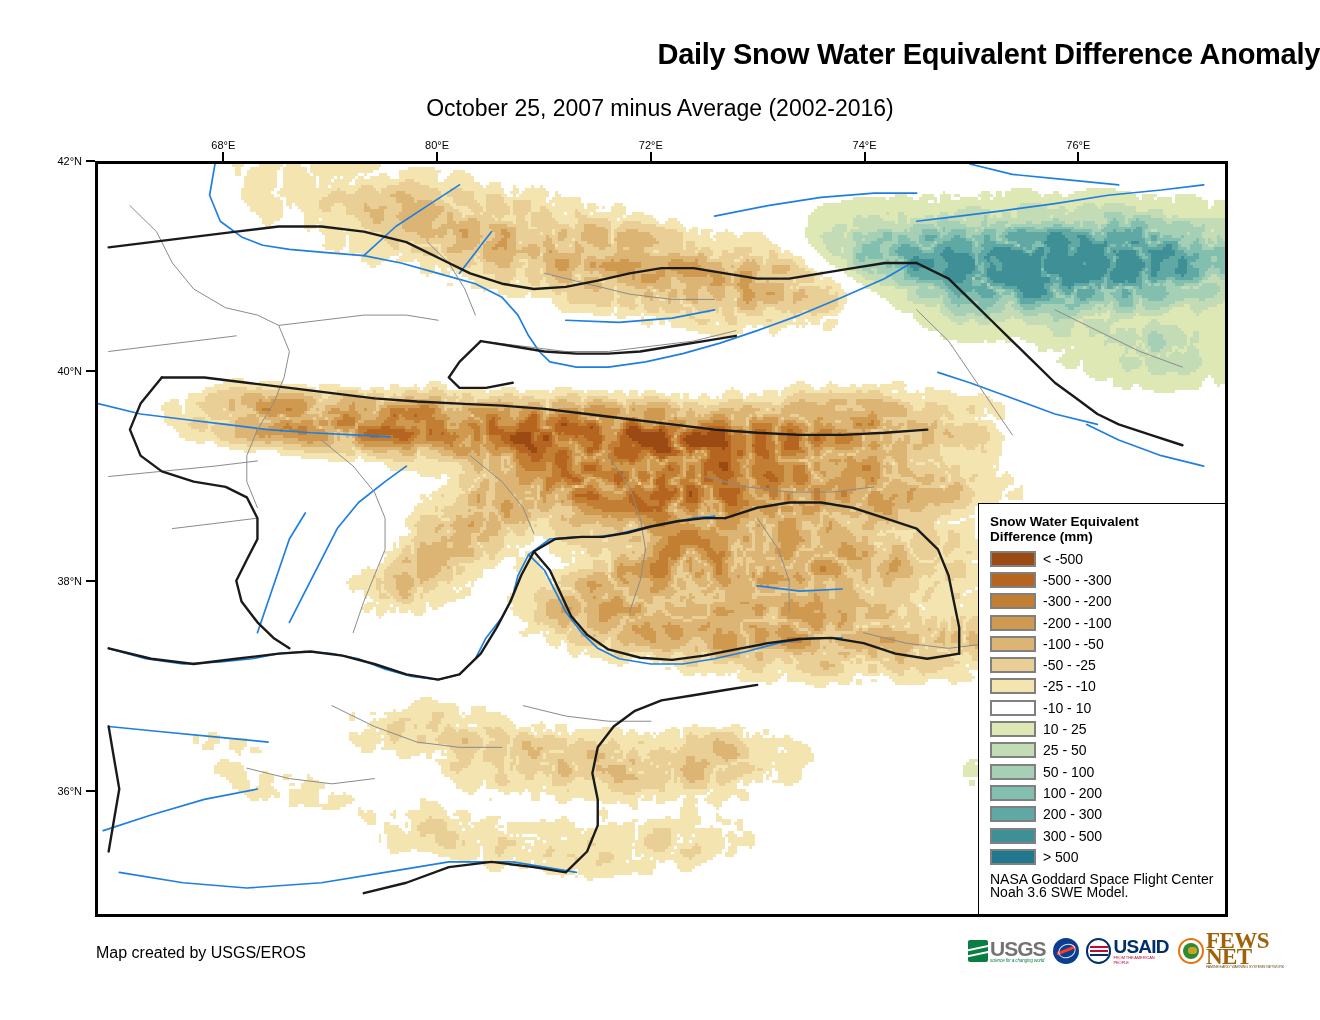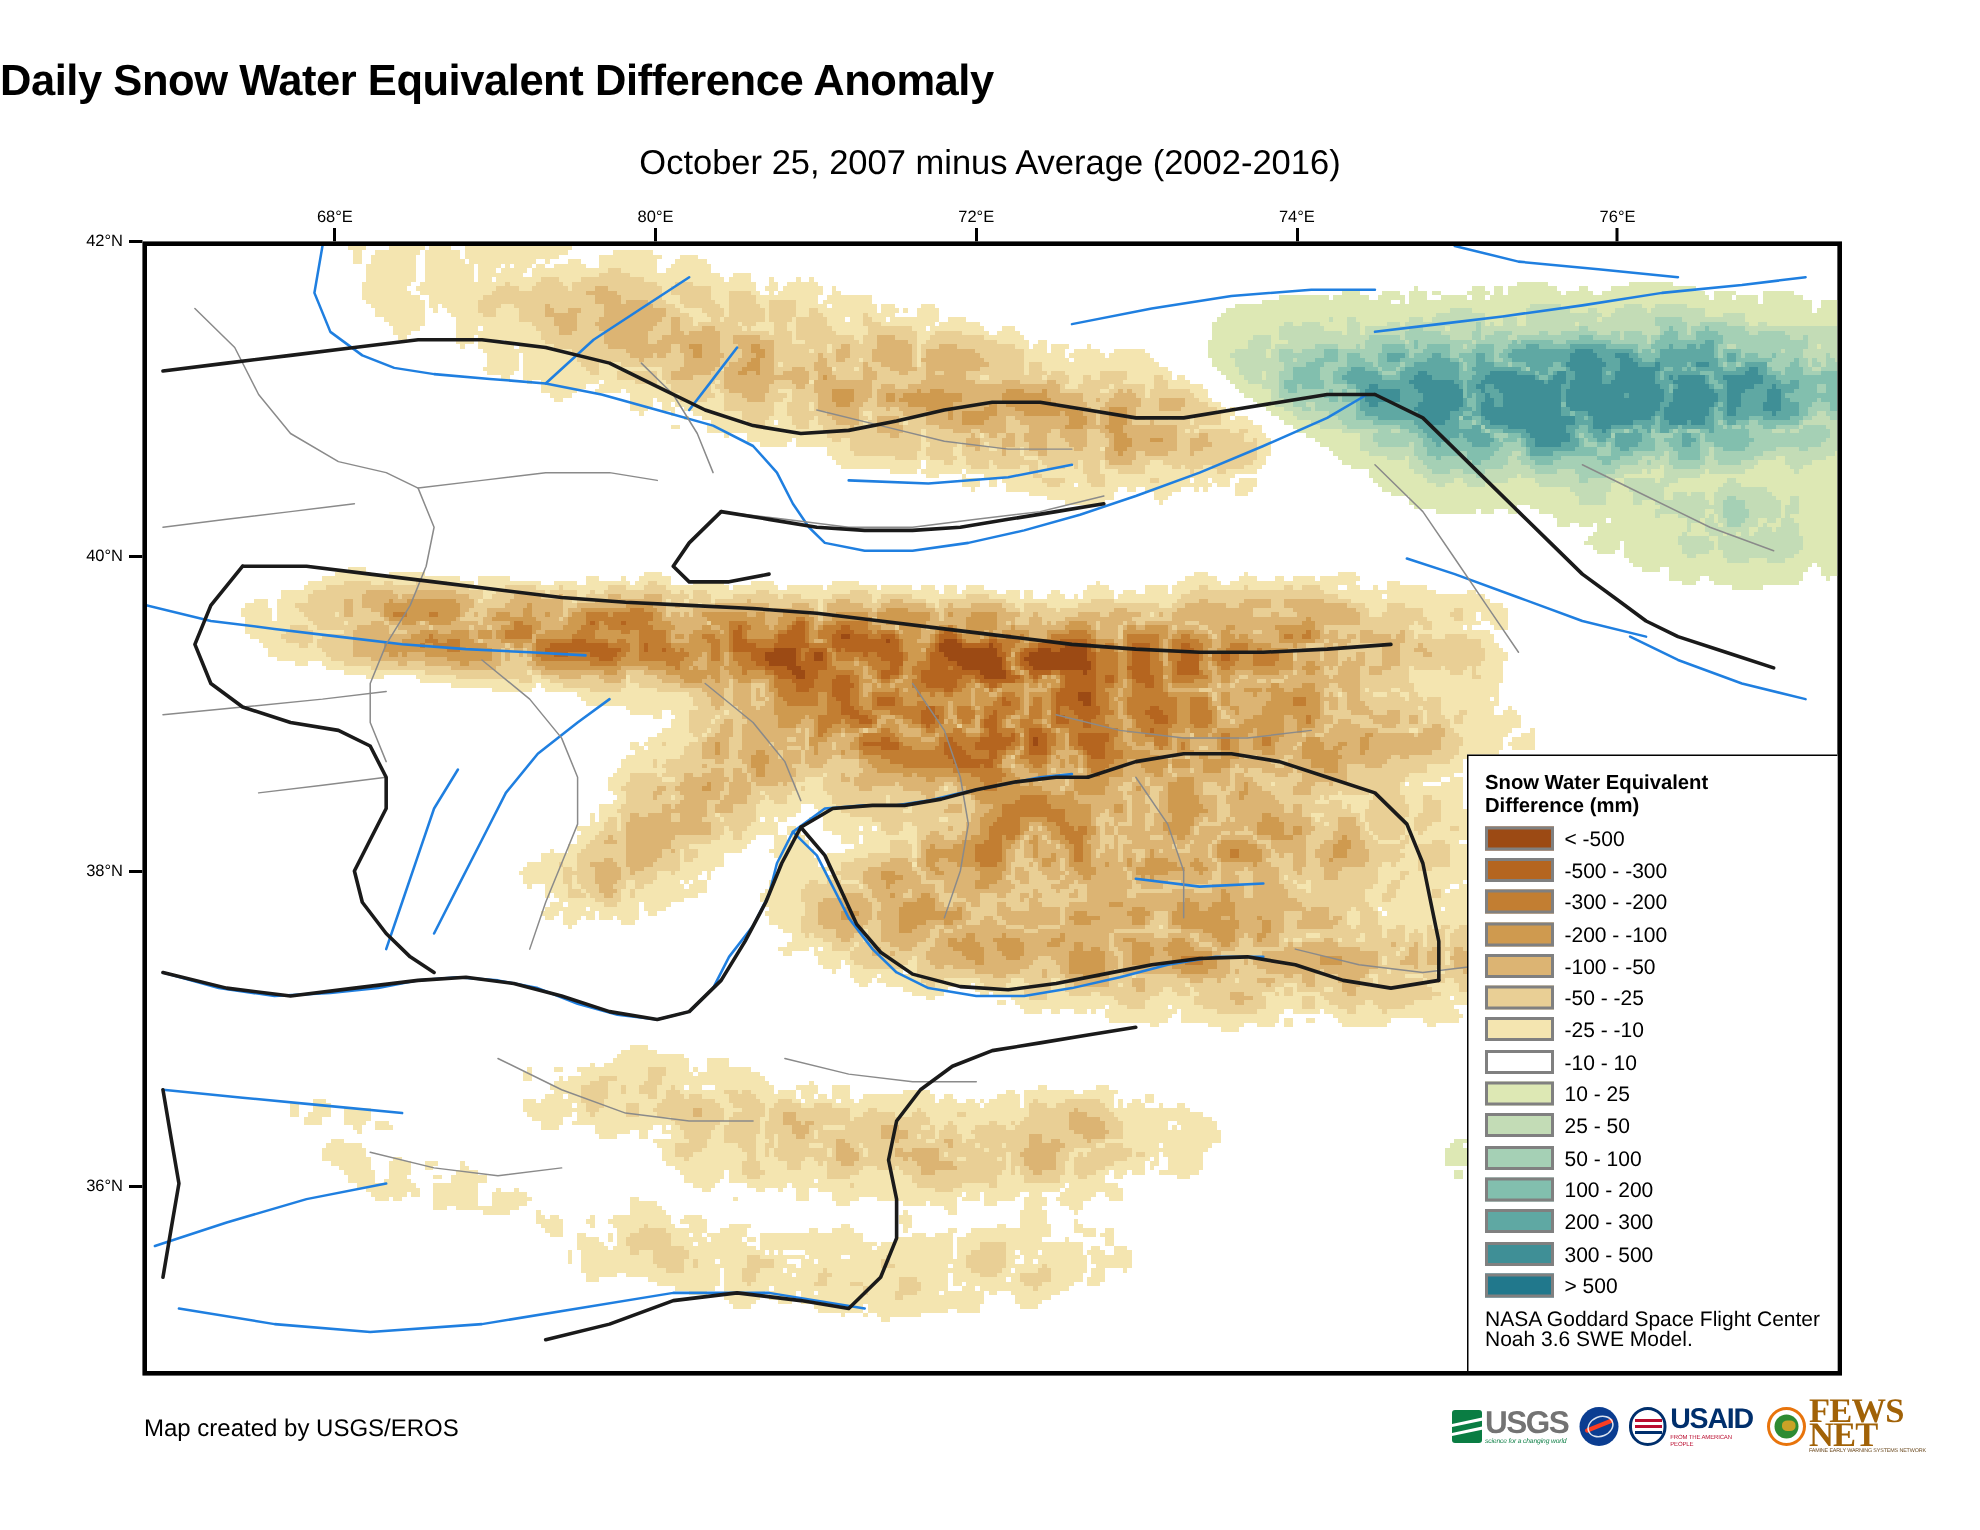--- a/index.html
+++ b/index.html
@@ -1,26 +1,26 @@
 <!DOCTYPE html>
 <html><head>
 <meta charset="utf-8">
 <style>
   html,body{margin:0;padding:0;background:#ffffff;}
   body{width:1320px;height:1020px;position:relative;overflow:hidden;
        font-family:"Liberation Sans","DejaVu Sans",sans-serif;color:#000;}
 
-  #title{position:absolute;top:38px;left:0;width:1320px;text-align:left;
+  #title{position:absolute;top:38px;left:0;width:1320px;text-align:right;
          font-size:29px;font-weight:bold;letter-spacing:-0.3px;}
   #subtitle{position:absolute;top:95px;left:0;width:1320px;text-align:center;
             font-size:23px;font-weight:normal;}
 
   
   #map-frame{position:absolute;left:95px;top:161px;width:1133px;height:756px;
-             border:3px solid #000;box-sizing:border-box;background:#a3a3a3;overflow:hidden;}
+             border:3px solid #000;box-sizing:border-box;background:#e5e5e5;overflow:hidden;}
   #map-canvas{position:absolute;left:0;top:0;width:100%;height:100%;}
 
   
   .tick-x{position:absolute;width:2px;height:9px;background:#000;top:152px;}
   .tick-y{position:absolute;height:2px;width:9px;background:#000;left:86px;}
   .lab-x{position:absolute;font-size:11px;top:139px;transform:translateX(-50%);white-space:nowrap;}
   .lab-y{position:absolute;font-size:11px;left:82px;transform:translate(-100%,-50%);white-space:nowrap;}
 
   
   #legend{position:absolute;left:975px;top:500px;width:250px;height:412px;

